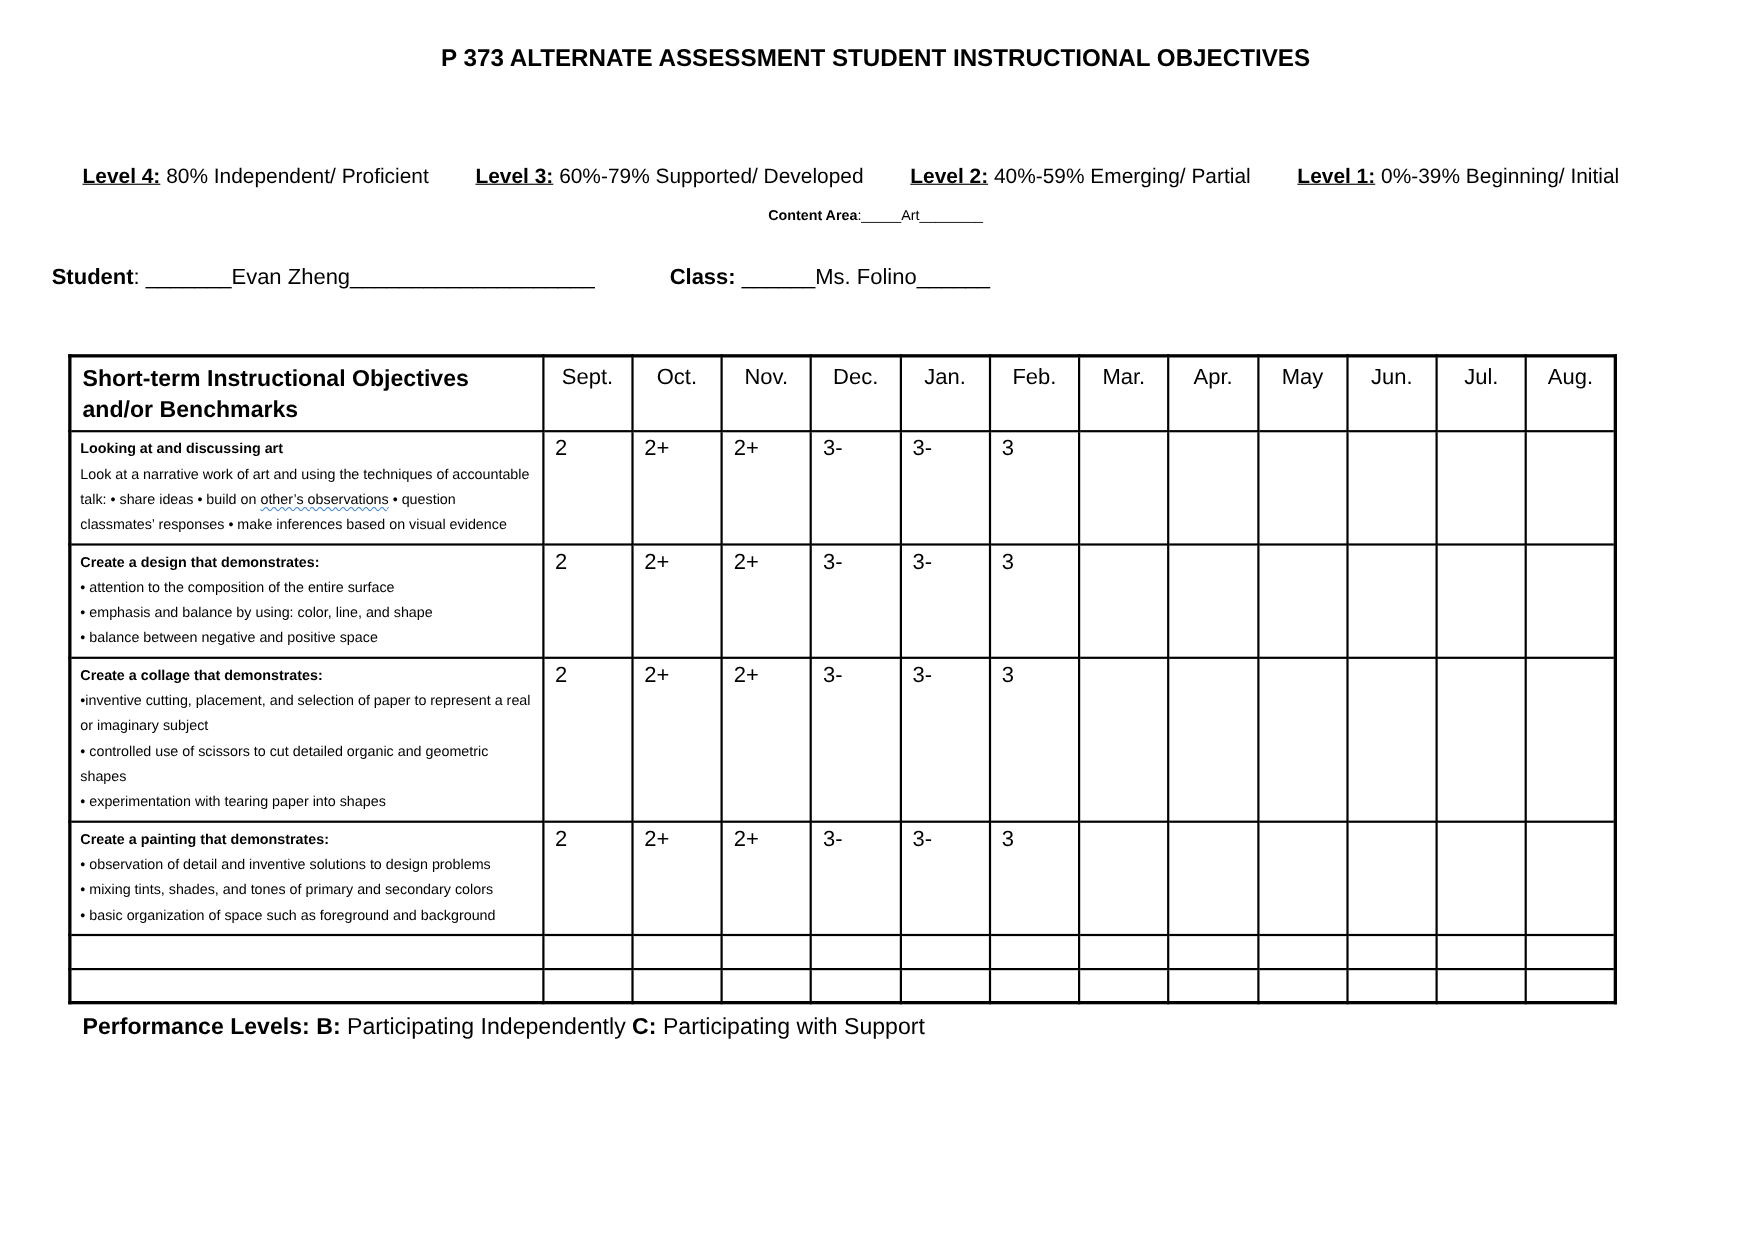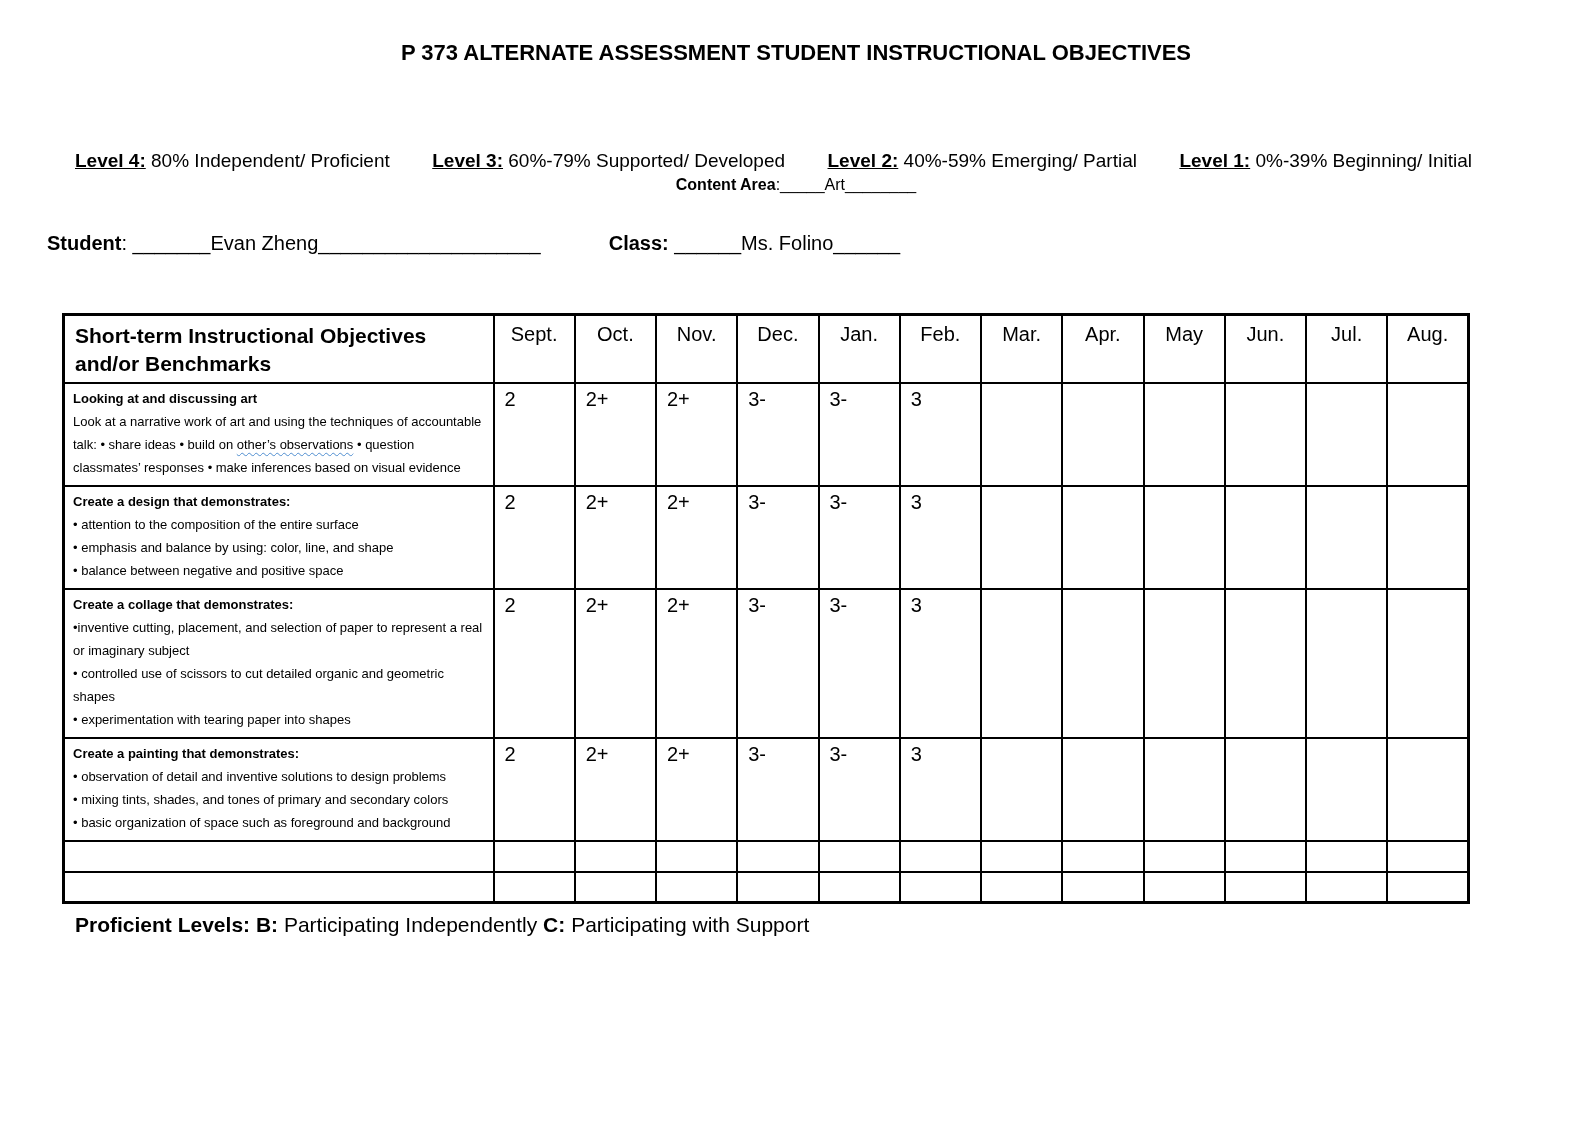--- a/index.html
+++ b/index.html
@@ -24,23 +24,23 @@
     margin: 84px 120px 0 75px;
     display: flex;
     justify-content: space-between;
     font-size: 19px;
     white-space: nowrap;
     gap: 40px;
   }
   .lvl-label { font-weight: bold; text-decoration: underline; }
 
   .content-area-line {
-    margin-top: 4px;
+    margin-top: 16px;
     text-align: center;
-    font-size: 16px;
+    font-size: 13px;
   }
   .content-area-line .ca-label { font-weight: bold; }
 
   .id-line {
     margin: 38px 0 0 47px;
     display: flex;
     font-size: 20px;
   }
   .id-line b { font-weight: bold; }
   .class-part { margin-left: 68px; }
@@ -264,20 +264,20 @@
         <td class="score"></td>
         <td class="score"></td>
         <td class="score"></td>
         <td class="score"></td>
         <td class="score"></td>
       </tr>
     </tbody>
   </table>
 
   <div class="footer">
-    <b>Proficient Levels:</b>
+    <b>Performance Levels:</b>
     <b>B:</b>
     <span>Participating Independently</span>
     <b>C:</b>
     <span>Participating with Support</span>
   </div>
 
 </div>
 
 </body></html>

